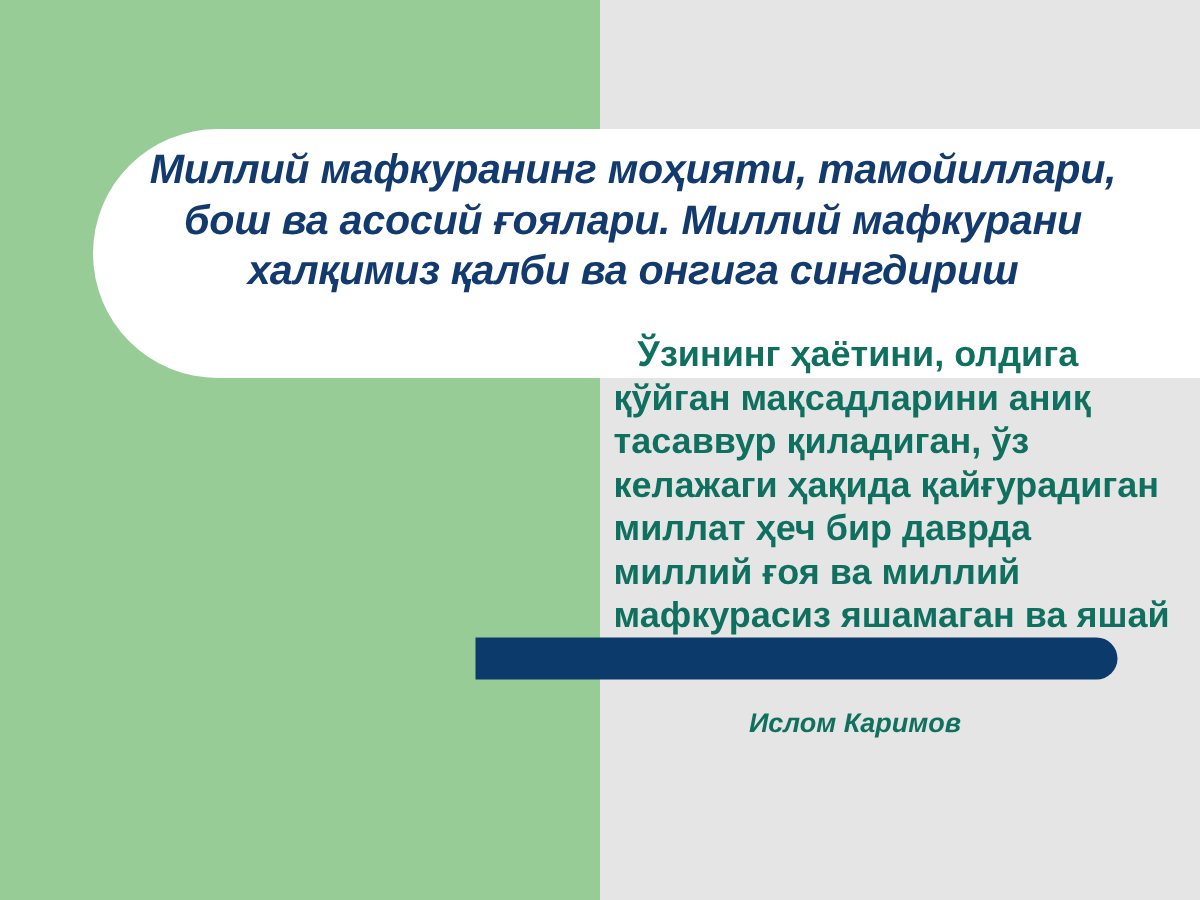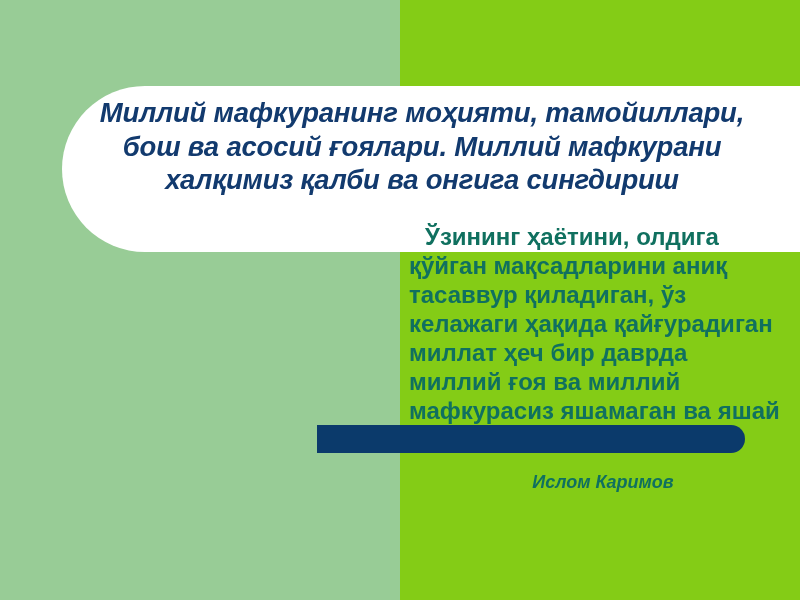--- a/index.html
+++ b/index.html
@@ -11,21 +11,21 @@
     height: 600px;
     overflow: hidden;
     font-family: "Liberation Sans", sans-serif;
     background: #ffffff;
   }
 
   .slide {
     position: relative;
     width: 800px;
     height: 600px;
-    background: #84cc16;
+    background: #e5e5e5;
     overflow: hidden;
   }
 
   
   .green-panel {
     position: absolute;
     left: 0;
     top: 0;
     width: 400px;
     height: 600px;
@@ -83,21 +83,21 @@
     left: 317px;
     top: 425px;
     width: 428px;
     height: 28px;
     background: #0b3a6b;
     border-radius: 0 14px 14px 0;
   }
 
   .attribution {
     position: absolute;
-    left: 438px;
+    left: 405px;
     top: 472px;
     width: 330px;
     text-align: center;
     font-family: "Liberation Sans", sans-serif;
     font-weight: bold;
     font-style: italic;
     font-size: 18px;
     line-height: 1.2;
     color: #10705f;
   }

